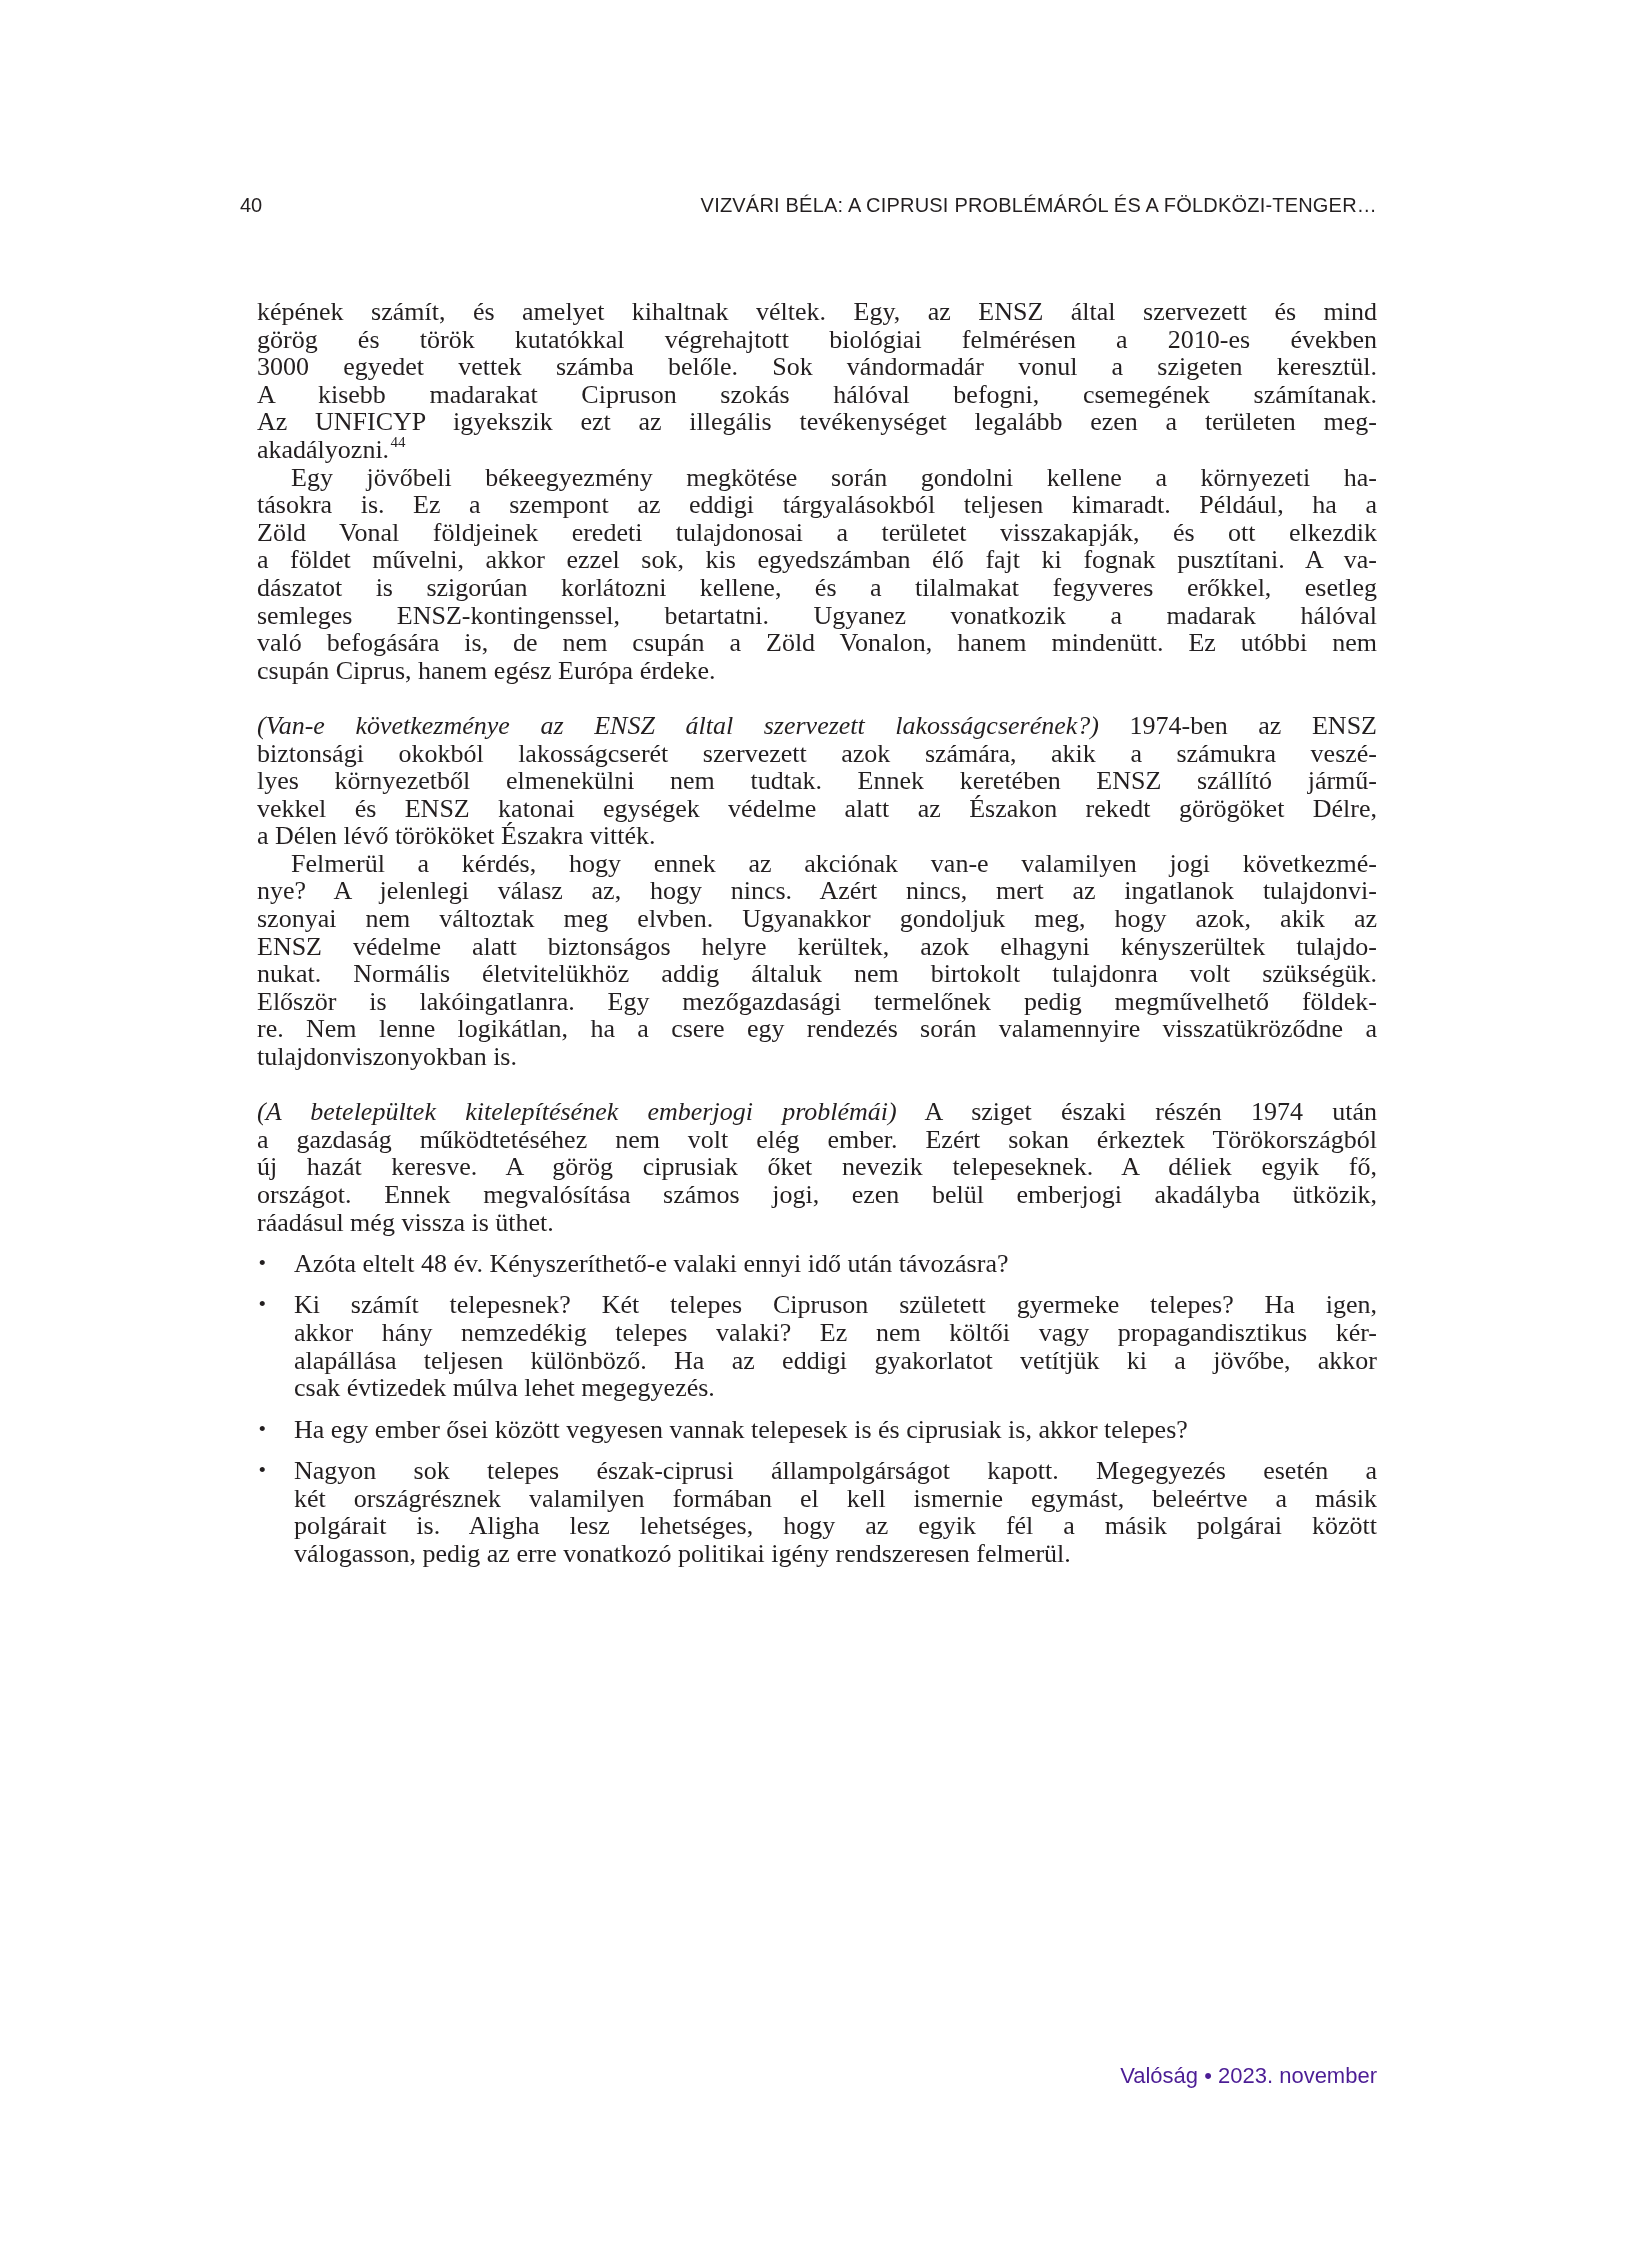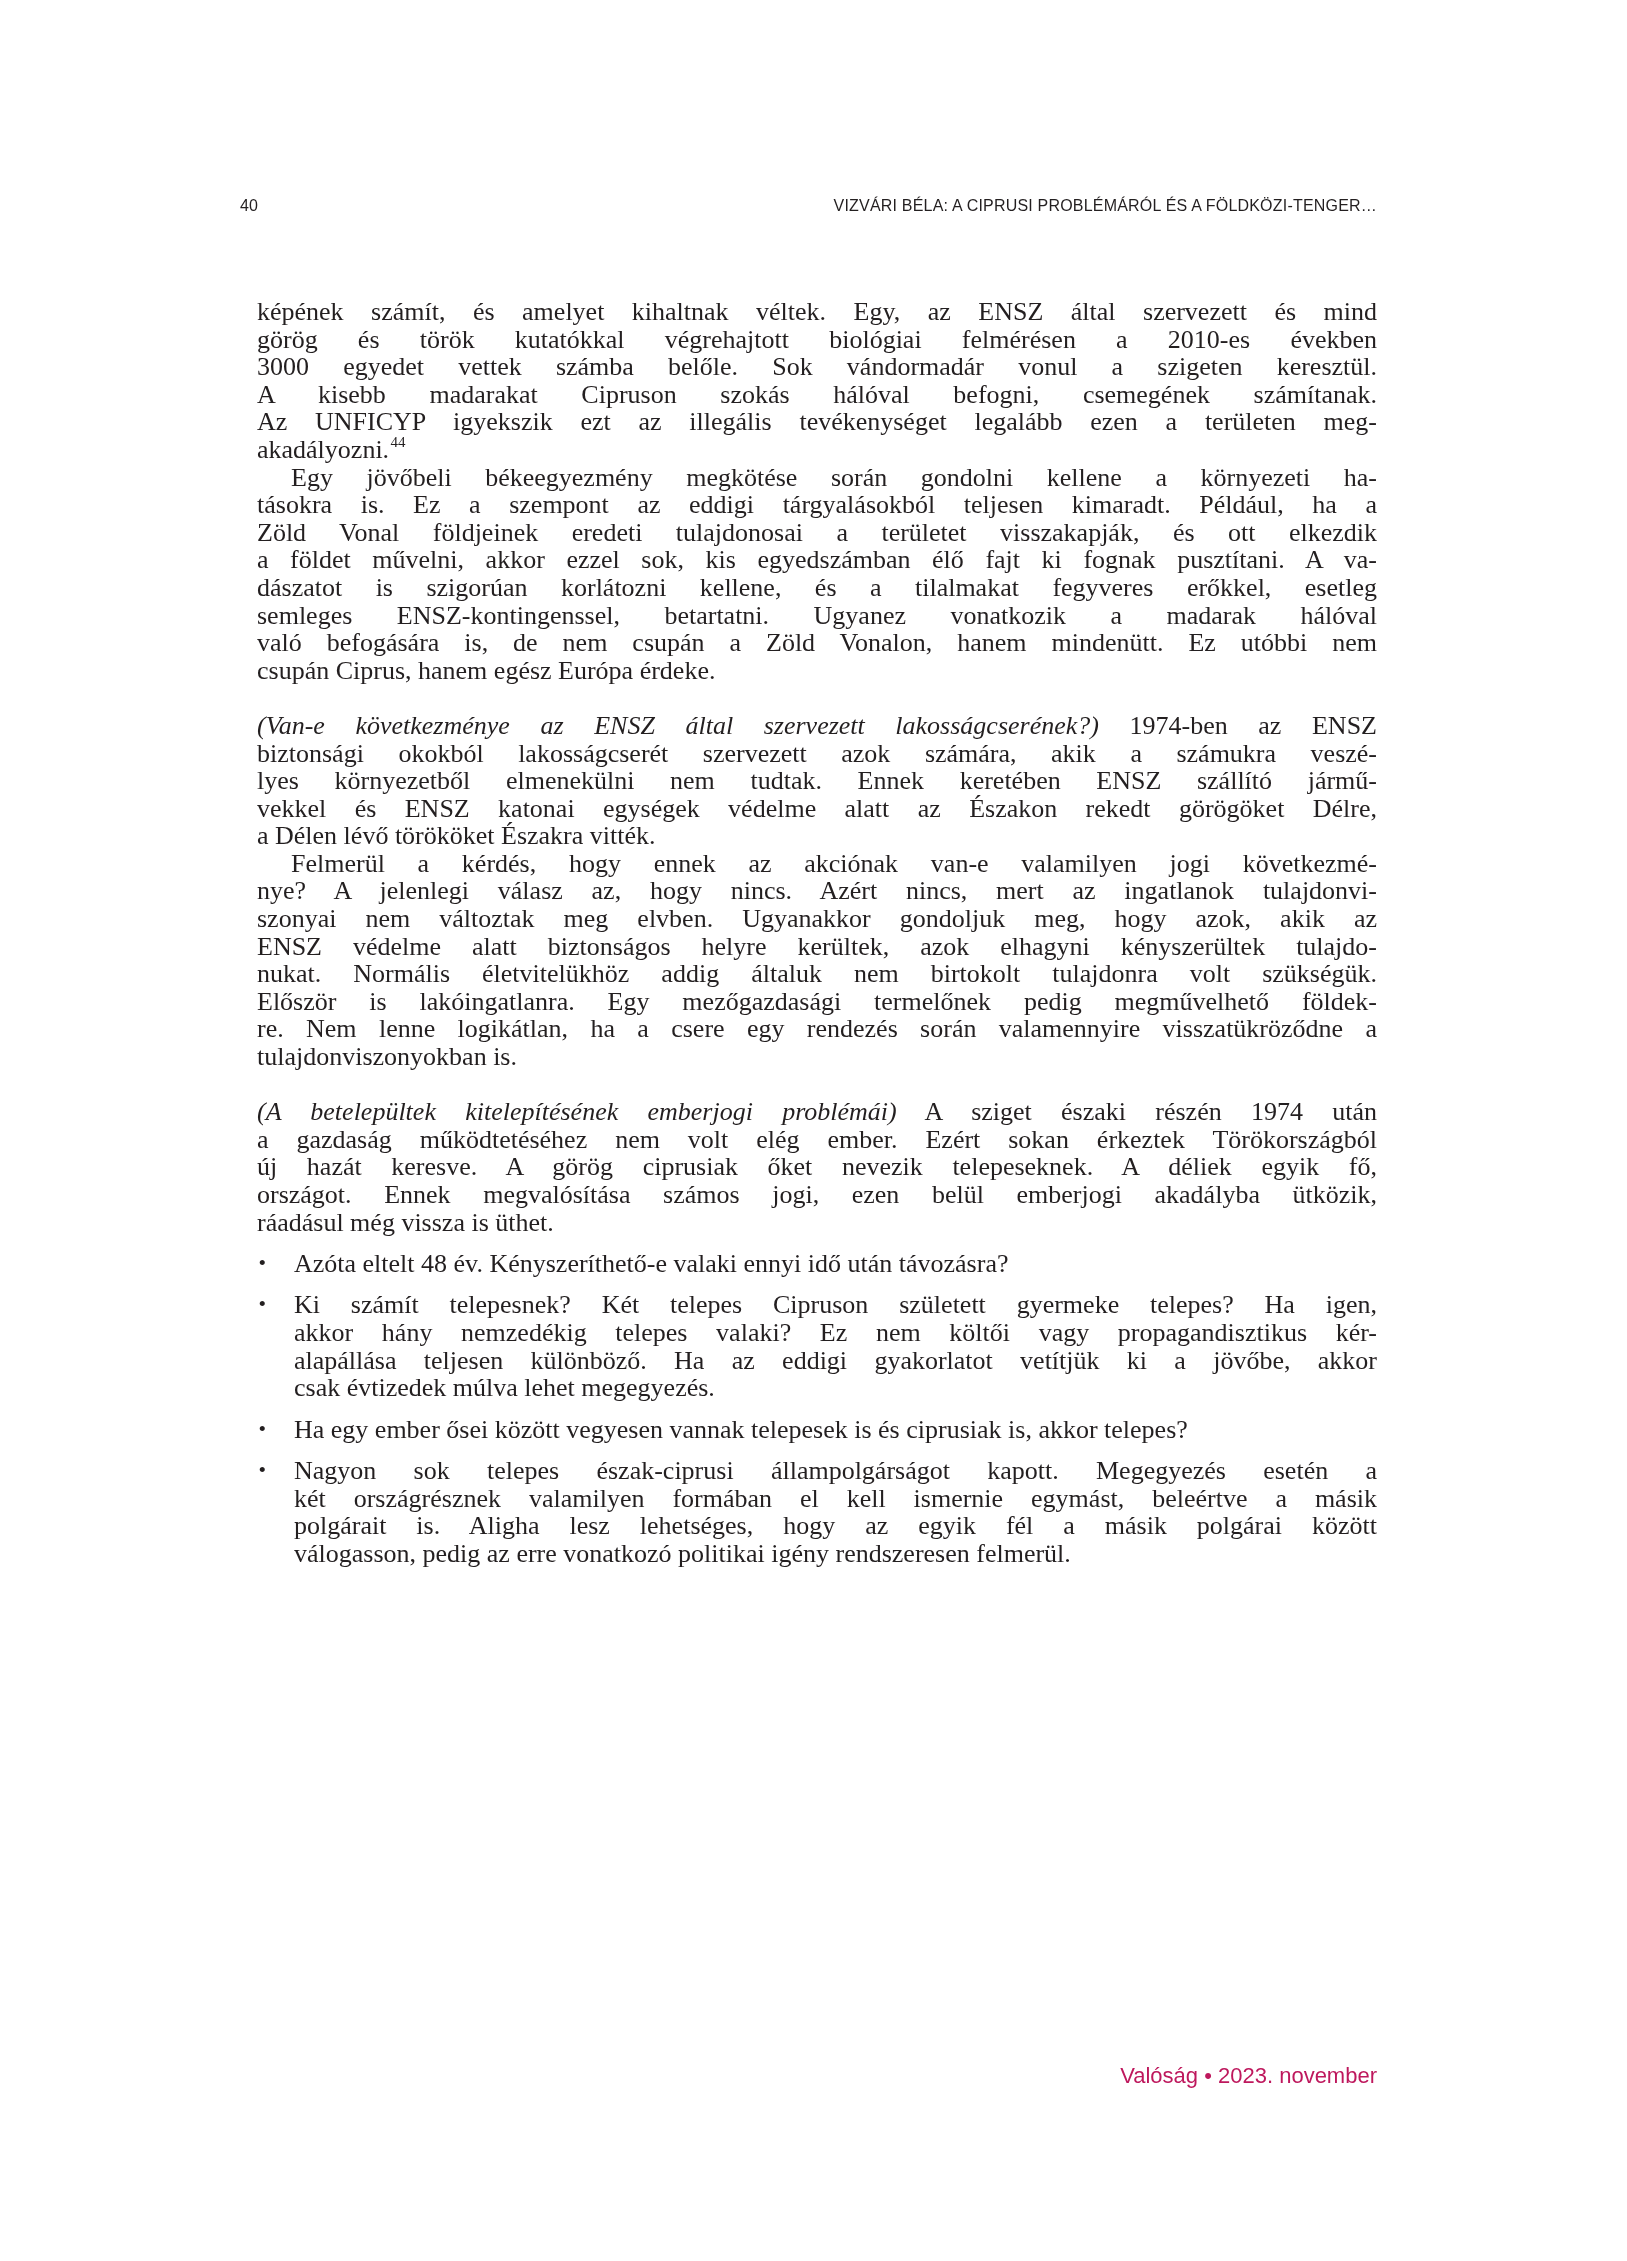--- a/index.html
+++ b/index.html
@@ -14,21 +14,21 @@
       overflow: hidden;
       color: #231f20;
     }
     .running-head {
       position: absolute;
       top: 190px;
       left: 240px;
       width: 1137px;
       height: 31px;
       font-family: "Liberation Sans", sans-serif;
-      font-size: 16px;
+      font-size: 20px;
       line-height: 31px;
       color: #231f20;
     }
     .page-number {
       position: absolute;
       left: 0;
       top: 0;
     }
     .running-title {
       position: absolute;
@@ -92,21 +92,21 @@
       line-height: 27.6px;
       font-size: 21.5px;
     }
     .footer {
       position: absolute;
       top: 2060px;
       right: 251px;
       font-family: "Liberation Sans", sans-serif;
       font-size: 22px;
       line-height: 31px;
-      color: #be185d;
+      color: #4c1d95;
       white-space: nowrap;
     }
   </style>
 </head>
 <body>
 
 <div class="running-head">
   <span class="page-number">40</span>
   <span class="running-title">VIZVÁRI BÉLA: A CIPRUSI PROBLÉMÁRÓL ÉS A FÖLDKÖZI-TENGER…</span>
 </div>

